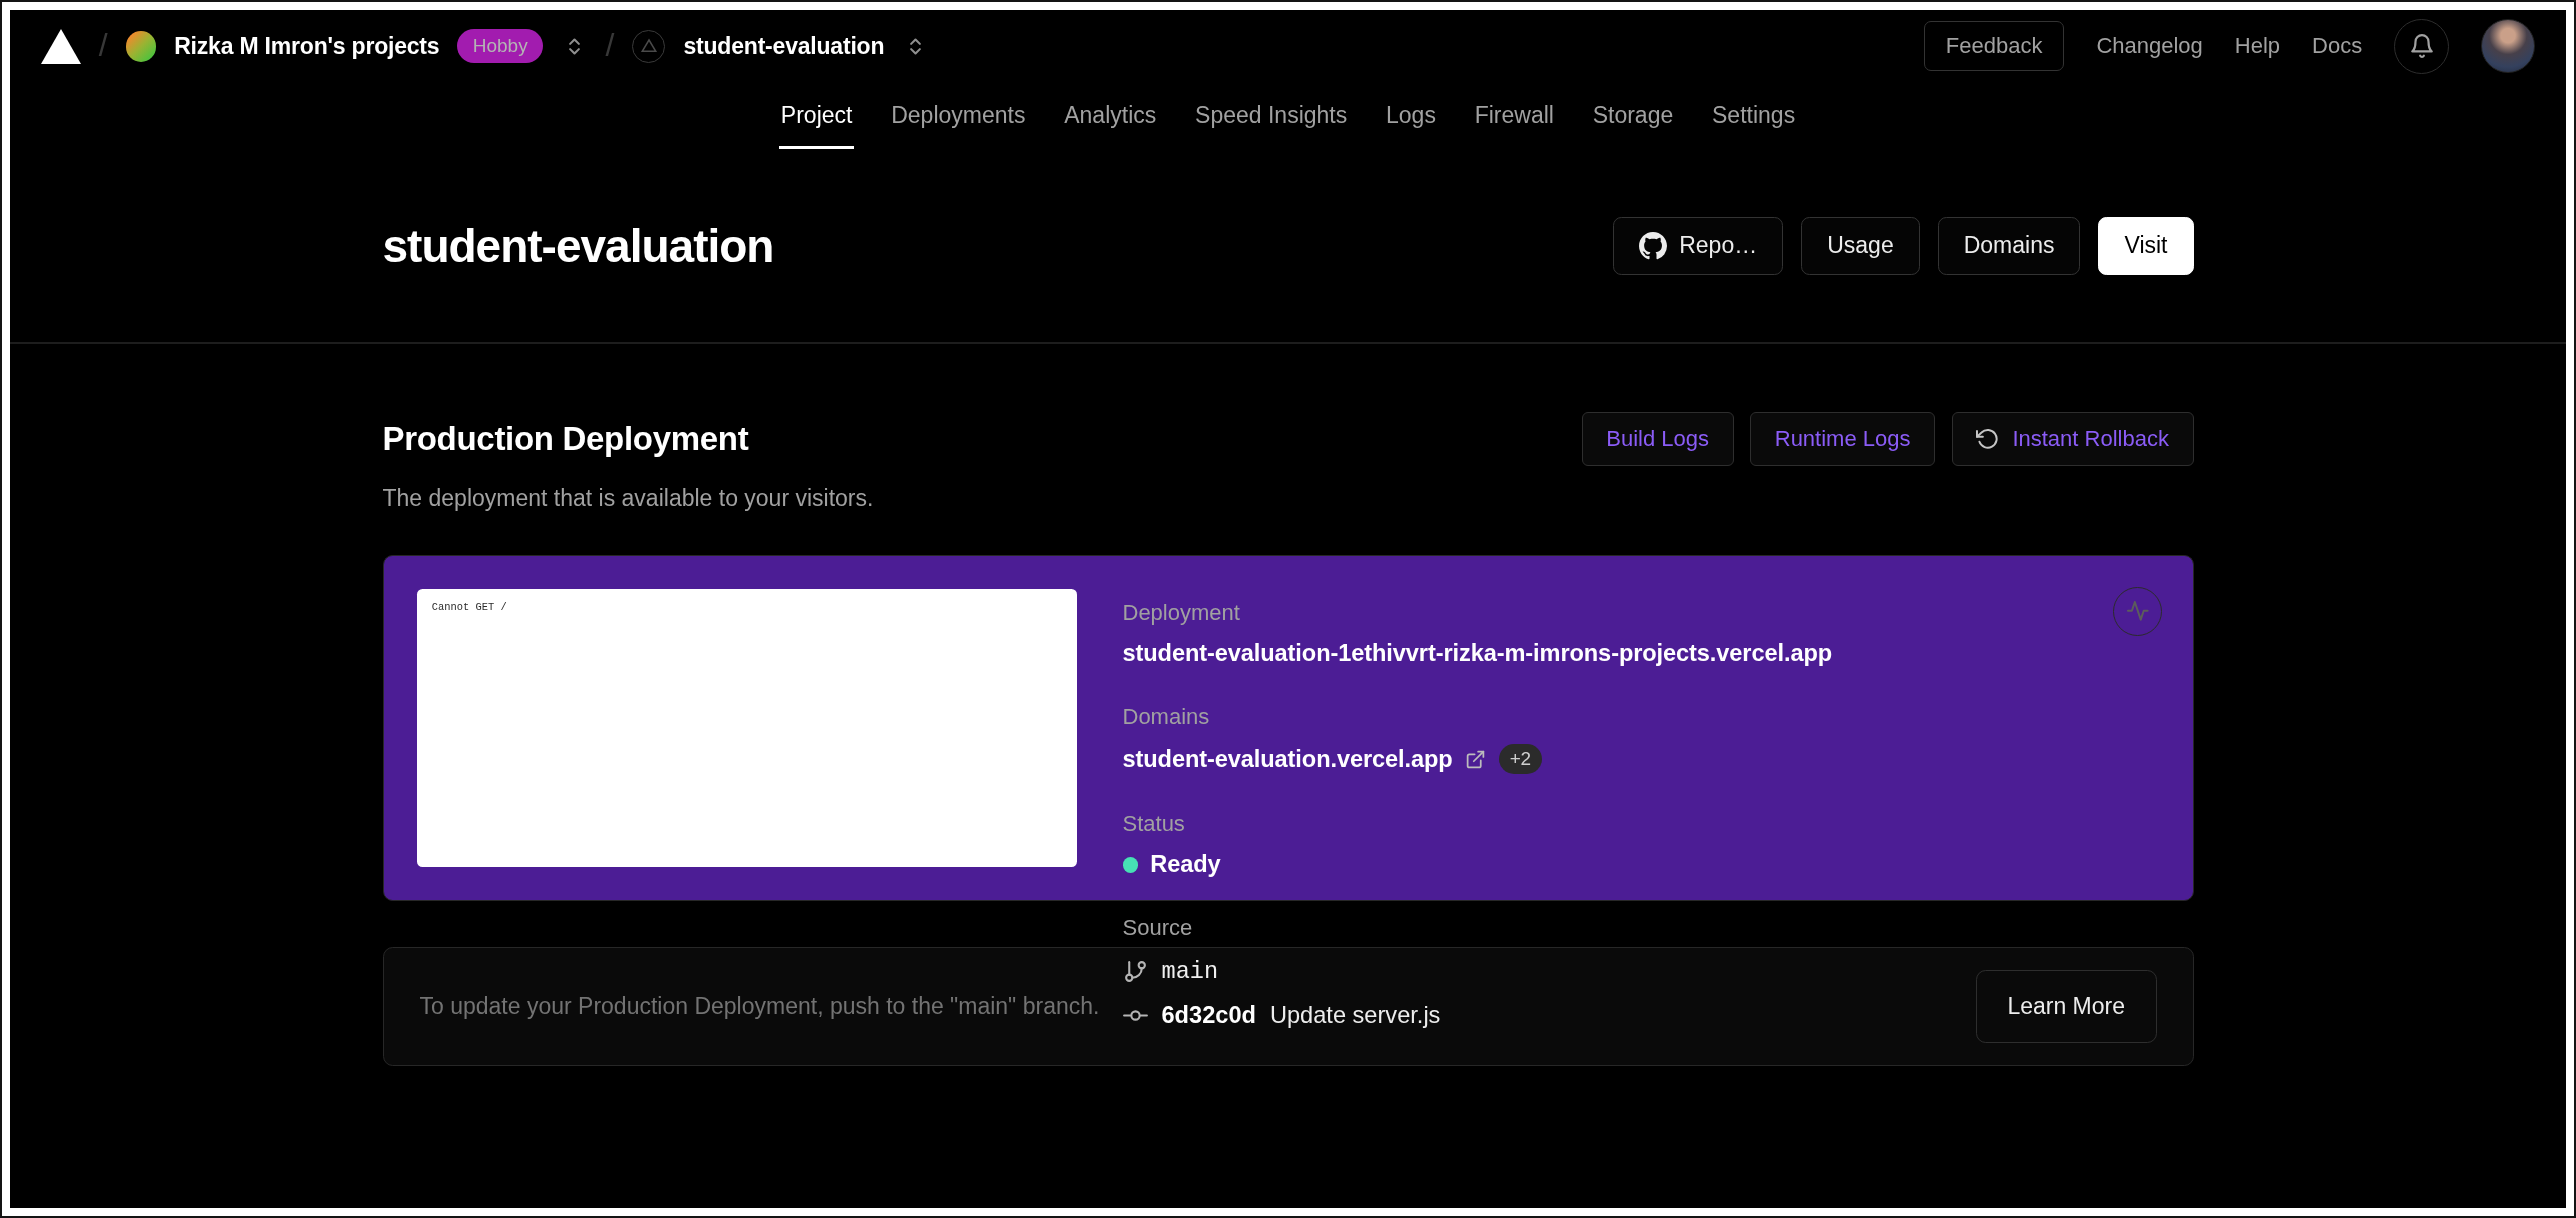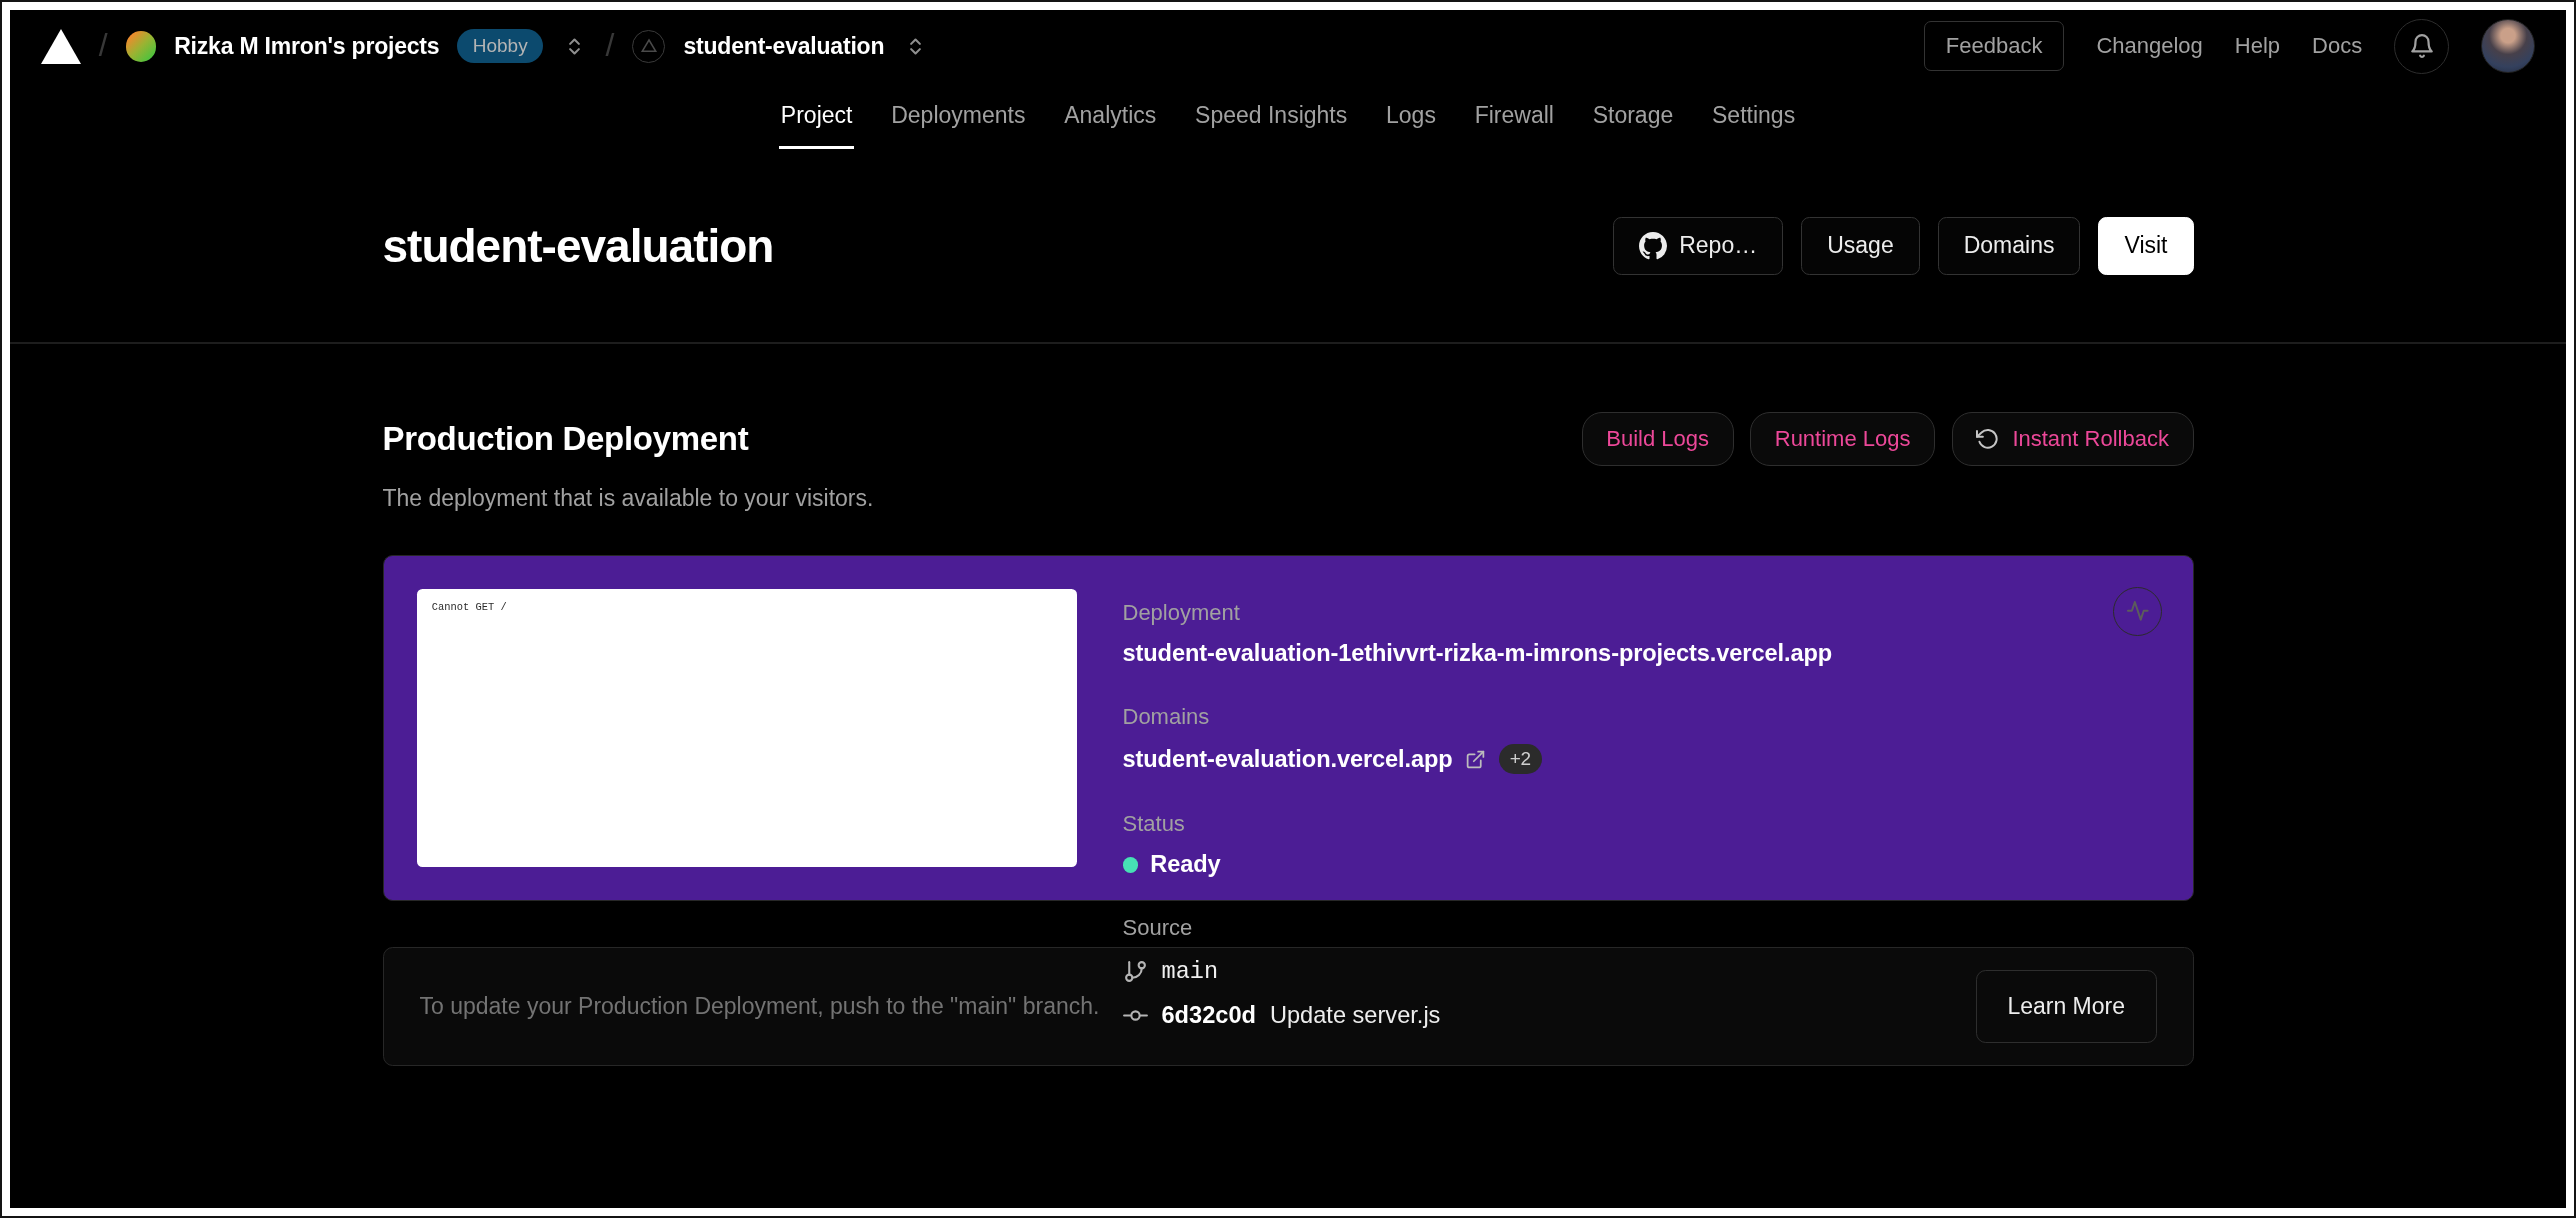--- a/index.html
+++ b/index.html
@@ -7,21 +7,21 @@
   .frame { position:absolute; inset:0; background:#fff; border:2.1px solid #141414; }
   .app { position:absolute; inset:8.3px; background:#000; overflow:hidden; }
 
   
   .topnav { height:72px; display:flex; align-items:center; justify-content:space-between; padding:0 30.5px; }
   .nav-left { display:flex; align-items:center; gap:18px; }
   .logo-triangle { width:0; height:0; border-left:20px solid transparent; border-right:20px solid transparent; border-bottom:35px solid #fff; }
   .slash { color:#383838; font-size:32px; font-weight:300; line-height:1; transform:translateY(-1.4px); }
   .team-avatar { width:30.5px; height:30.5px; border-radius:50%; background:linear-gradient(135deg,#ef8a2d 15%,#9ab332 50%,#4fc23d 85%); }
   .crumb-name { color:#fff; font-size:23px; font-weight:600; letter-spacing:-0.2px; white-space:nowrap; }
-  .hobby-badge { background:#0c4a6e; color:#b4b4b4; font-size:19px; font-weight:500; padding:6.2px 15.3px; border-radius:693px; }
+  .hobby-badge { background:#a21caf; color:#b4b4b4; font-size:19px; font-weight:500; padding:6.2px 15.3px; border-radius:693px; }
   .selector-btn { background:none; border:none; color:#8f8f8f; display:flex; align-items:center; cursor:pointer; padding:2.8px; }
   .selector-btn svg { width:21px; height:21px; }
   .project-chip { width:33px; height:33px; border-radius:50%; border:1.4px solid #3a3a3a; display:grid; place-items:center; color:#4a4a4a; }
   .project-chip svg { width:18px; height:18px; }
   .nav-right { display:flex; align-items:center; gap:32px; }
   .feedback-btn { background:transparent; border:1.4px solid #333; border-radius:7px; color:#a1a1a1; font-size:22px; padding:11px 21px; cursor:pointer; font-family:inherit; }
   .nav-link { color:#a1a1a1; font-size:22px; text-decoration:none; cursor:pointer; }
   .bell-btn { width:55px; height:55px; border-radius:50%; border:1.4px solid #2d2d2d; background:transparent; display:grid; place-items:center; color:#a1a1a1; cursor:pointer; }
   .bell-btn svg { width:26px; height:26px; }
   .nav-avatar { width:54px; height:54px; border-radius:50%; background:radial-gradient(circle at 50% 30%, #caa089 16%, #47404a 42%, #34415e 70%, #202739 100%); border:1.4px solid #222; cursor:pointer; }
@@ -43,21 +43,21 @@
   .hdr-btn.light { background:#fff; border:1.4px solid #fff; color:#000; }
   .hdr-btn svg { width:28px; height:28px; }
 
   .divider { height:1.4px; background:#1d1d1d; }
 
   
   .content { padding-top:68px; }
   .sec-head-row { display:flex; align-items:center; justify-content:space-between; }
   .section-heading { font-size:33px; font-weight:700; color:#fff; letter-spacing:-0.3px; }
   .sec-actions { display:flex; align-items:center; gap:16.6px; }
-  .sec-btn { height:54px; border-radius:20px; border:1.4px solid #2e2e2e; background:#0a0a0a; color:#ec4899; font-size:22px; font-weight:500; font-family:inherit; padding:0 23.6px; display:inline-flex; align-items:center; gap:12.5px; cursor:pointer; }
+  .sec-btn { height:54px; border-radius:6px; border:1.4px solid #2e2e2e; background:#0a0a0a; color:#8b5cf6; font-size:22px; font-weight:500; font-family:inherit; padding:0 23.6px; display:inline-flex; align-items:center; gap:12.5px; cursor:pointer; }
   .sec-btn svg { width:23.6px; height:23.6px; color:#c5c5c5; }
   .section-sub { color:#a1a1a1; font-size:23px; margin-top:19.4px; }
 
   
   .deploy-card { position:relative; margin-top:43px; height:346px; border:1.4px solid #272727; background:#4c1d95; border-radius:9.7px; padding:33px; display:flex; gap:46px; }
   .preview { width:660px; height:100%; background:#fff; border-radius:5.5px; padding:11px 15.3px; cursor:pointer; }
   .preview-text { font-family:"Liberation Mono", monospace; font-size:10.4px; color:#2b2b2b; }
   .details { display:flex; flex-direction:column; padding-top:11px; }
   .d-label { color:#a1a1a1; font-size:22px; display:flex; align-items:center; gap:9.7px; }
   .d-value { color:#fff; font-size:23.6px; font-weight:600; letter-spacing:-0.1px; margin-top:14px; display:flex; align-items:center; gap:12.5px; }

